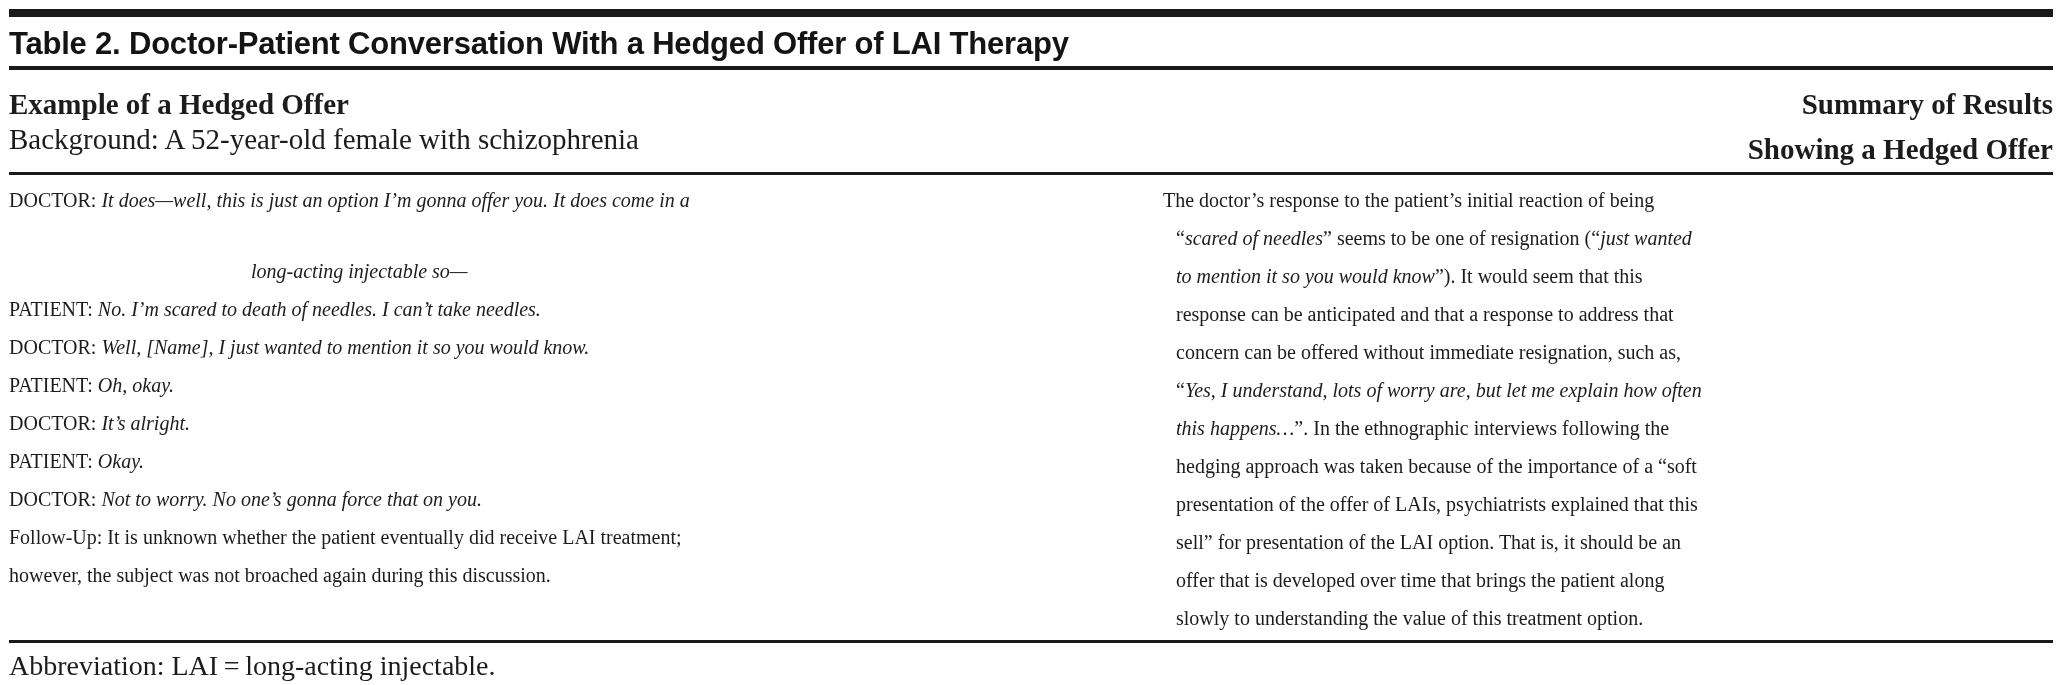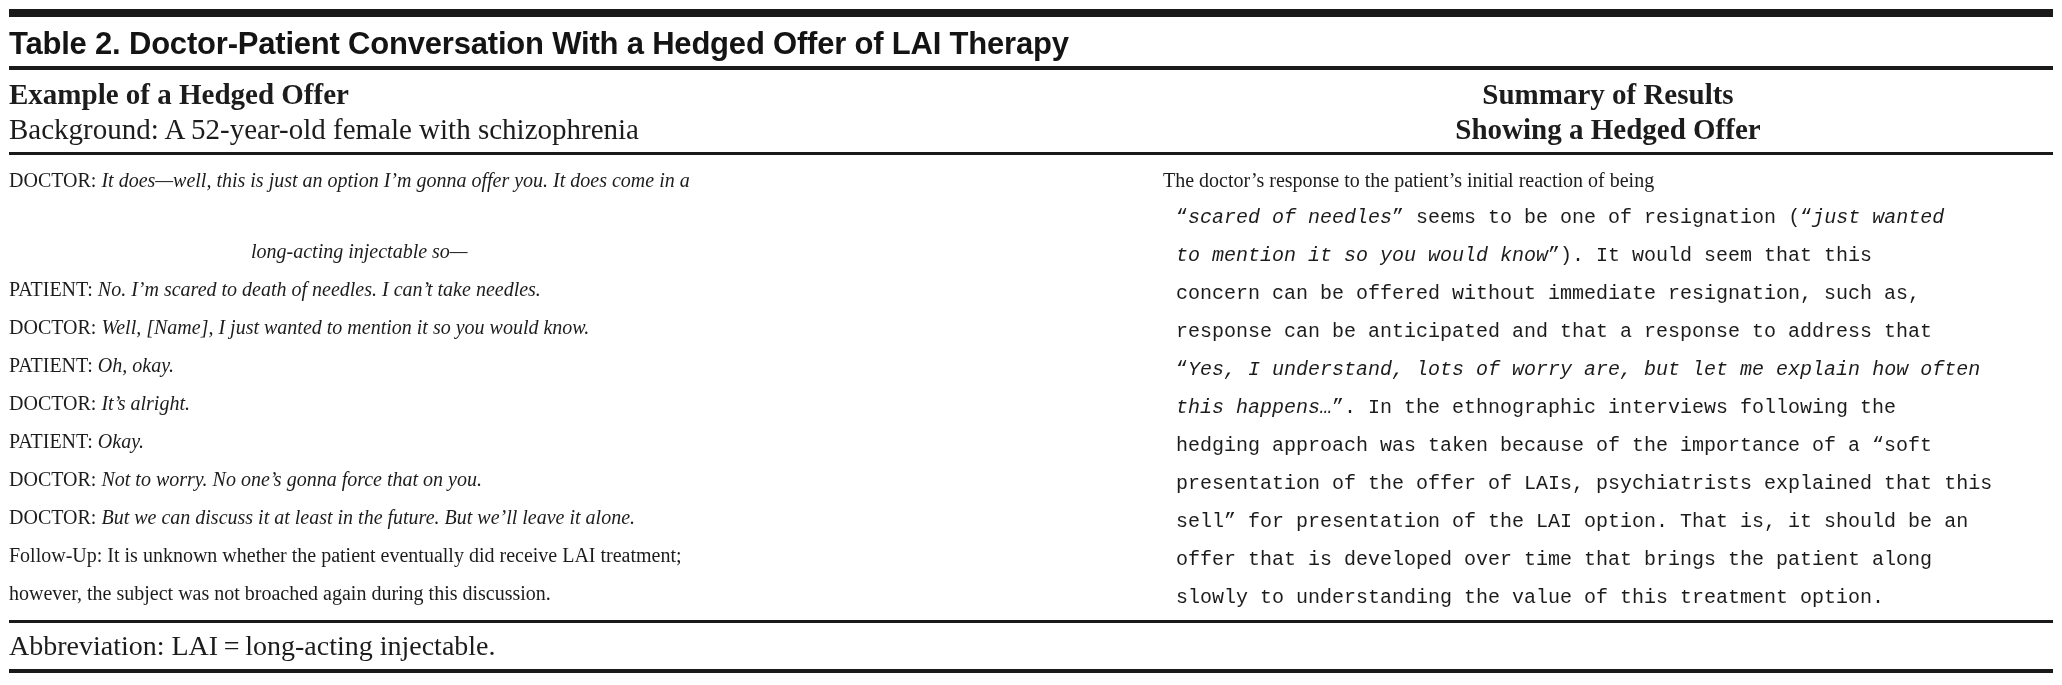--- a/index.html
+++ b/index.html
@@ -16,27 +16,27 @@
   }
   .rule{background:#1a1a1a;}
   .rule-a{height:4px;margin-top:2px;}
   .rule-b{height:3px;margin-top:5px;}
   .rule-c{height:3px;margin-top:3px;}
   .rule-d{height:4px;margin-top:5px;}
   .header-row{display:flex;margin-top:7px;}
   .col-l{width:1154px;flex:none;}
   .col-r{flex:1;min-width:0;}
   .hline{font-size:29px;line-height:35px;}
-  .bold{font-weight:700;}
-  .header-right{text-align:center;}
+  .bold{font-weight:700;margin-top:10px;}
+  .header-right{text-align:right;}
   .body-row{display:flex;margin-top:6px;}
   .tline{font-size:20px;line-height:38px;white-space:nowrap;}
   .it{font-style:italic;}
   .tline.ind-deep{padding-left:242px;margin-top:33px;}
-  .col-r .tline:not(:first-child){padding-left:13px;font-family:Liberation Mono, monospace;}
+  .col-r .tline:not(:first-child){padding-left:13px;}
   .footnote{margin-top:5px;font-size:28px;line-height:36px;}
 </style>
 </head>
 <body>
 
 <div class="page">
   <div class="topbar"></div>
 
   <div class="title">Table 2. Doctor-Patient Conversation With a Hedged Offer of LAI Therapy</div>
   <div class="rule rule-a"></div>
@@ -56,30 +56,29 @@
   <div class="body-row">
     <div class="col-l">
         <div class="tline"><span>DOCTOR: </span><span class="it">It does—well, this is just an option I’m gonna offer you. It does come in a</span></div>
         <div class="tline ind-deep"><span class="it">long-acting injectable so—</span></div>
         <div class="tline"><span>PATIENT: </span><span class="it">No. I’m scared to death of needles. I can’t take needles.</span></div>
         <div class="tline"><span>DOCTOR: </span><span class="it">Well, [Name], I just wanted to mention it so you would know.</span></div>
         <div class="tline"><span>PATIENT: </span><span class="it">Oh, okay.</span></div>
         <div class="tline"><span>DOCTOR: </span><span class="it">It’s alright.</span></div>
         <div class="tline"><span>PATIENT: </span><span class="it">Okay.</span></div>
         <div class="tline"><span>DOCTOR: </span><span class="it">Not to worry. No one’s gonna force that on you.</span></div>
-        <div class="tline"><span>DOCTOR: </span><span class="it">But we can discuss it at least in the future. But we’ll leave it alone.</span></div>
         <div class="tline"><span>Follow-Up: It is unknown whether the patient eventually did receive LAI treatment;</span></div>
         <div class="tline"><span>however, the subject was not broached again during this discussion.</span></div>
       </div>
     <div class="col-r">
         <div class="tline"><span>The doctor’s response to the patient’s initial reaction of being</span></div>
         <div class="tline"><span>“</span><span class="it">scared of needles</span><span>” seems to be one of resignation (“</span><span class="it">just wanted</span></div>
         <div class="tline"><span class="it">to mention it so you would know</span><span>”). It would seem that this</span></div>
+        <div class="tline"><span>response can be anticipated and that a response to address that</span></div>
         <div class="tline"><span>concern can be offered without immediate resignation, such as,</span></div>
-        <div class="tline"><span>response can be anticipated and that a response to address that</span></div>
         <div class="tline"><span>“</span><span class="it">Yes, I understand, lots of worry are, but let me explain how often</span></div>
         <div class="tline"><span class="it">this happens…</span><span>”. In the ethnographic interviews following the</span></div>
         <div class="tline"><span>hedging approach was taken because of the importance of a “soft</span></div>
         <div class="tline"><span>presentation of the offer of LAIs, psychiatrists explained that this</span></div>
         <div class="tline"><span>sell” for presentation of the LAI option. That is, it should be an</span></div>
         <div class="tline"><span>offer that is developed over time that brings the patient along</span></div>
         <div class="tline"><span>slowly to understanding the value of this treatment option.</span></div>
       </div>
   </div>
 

